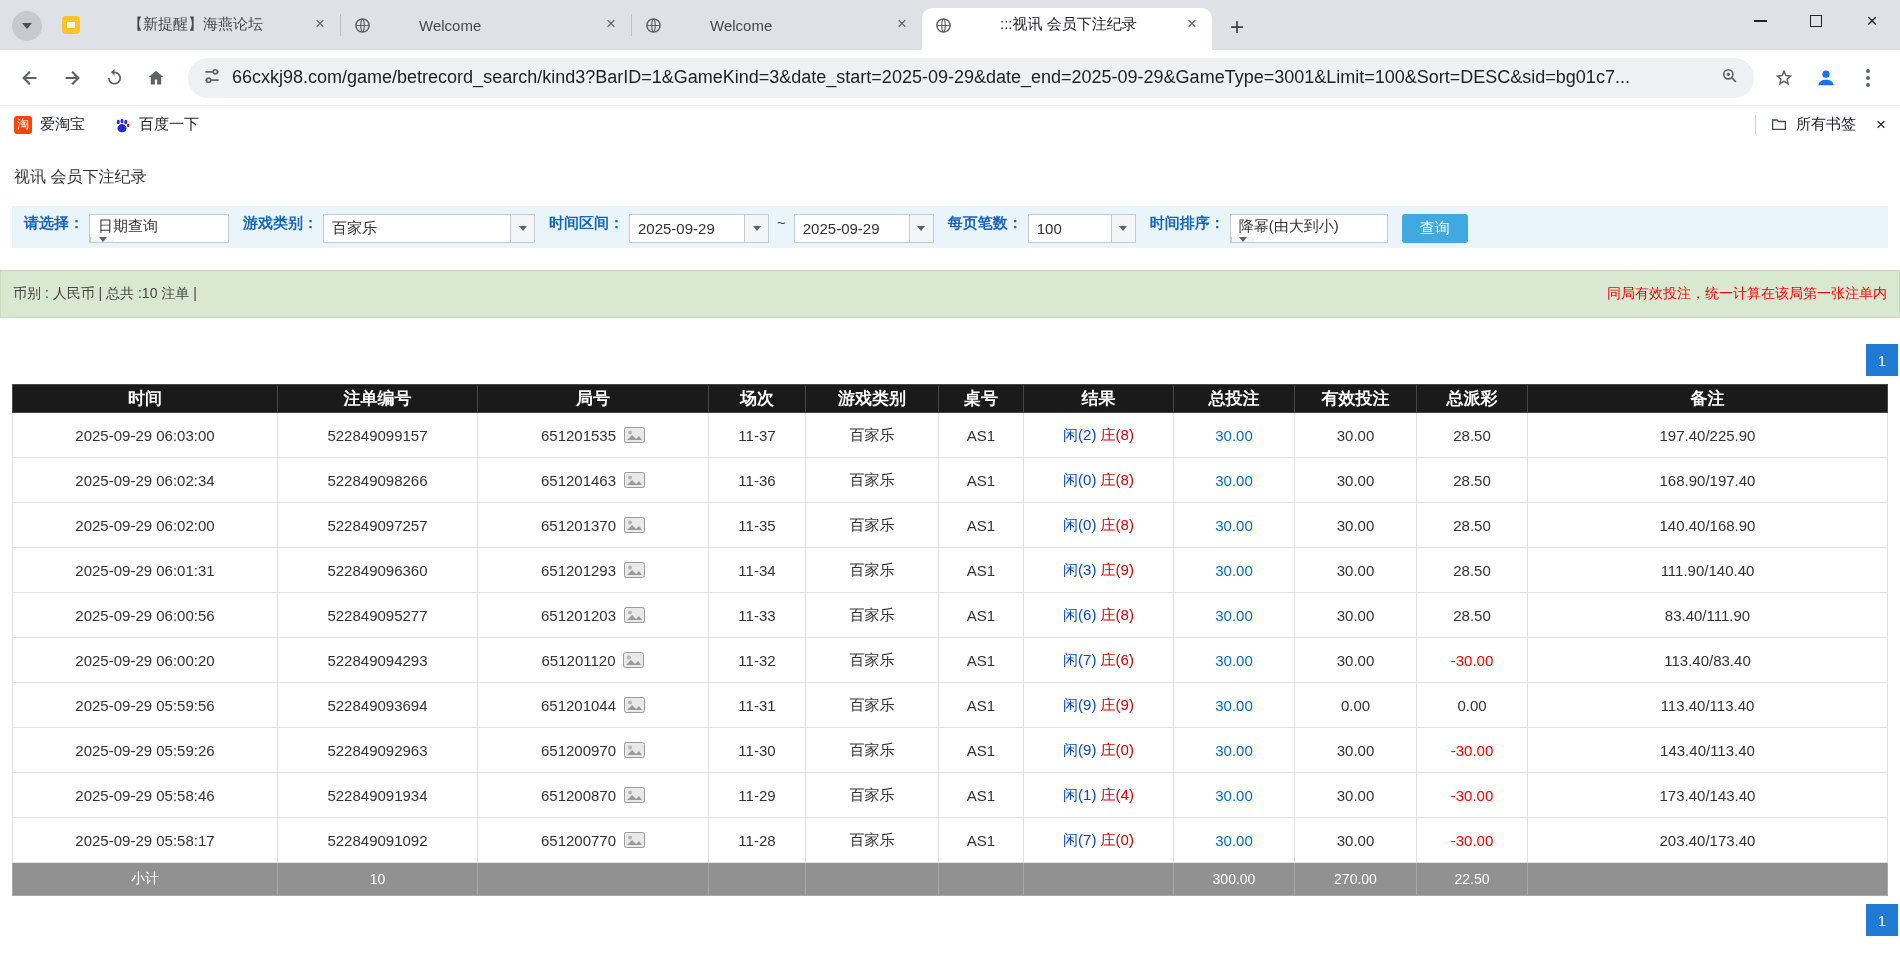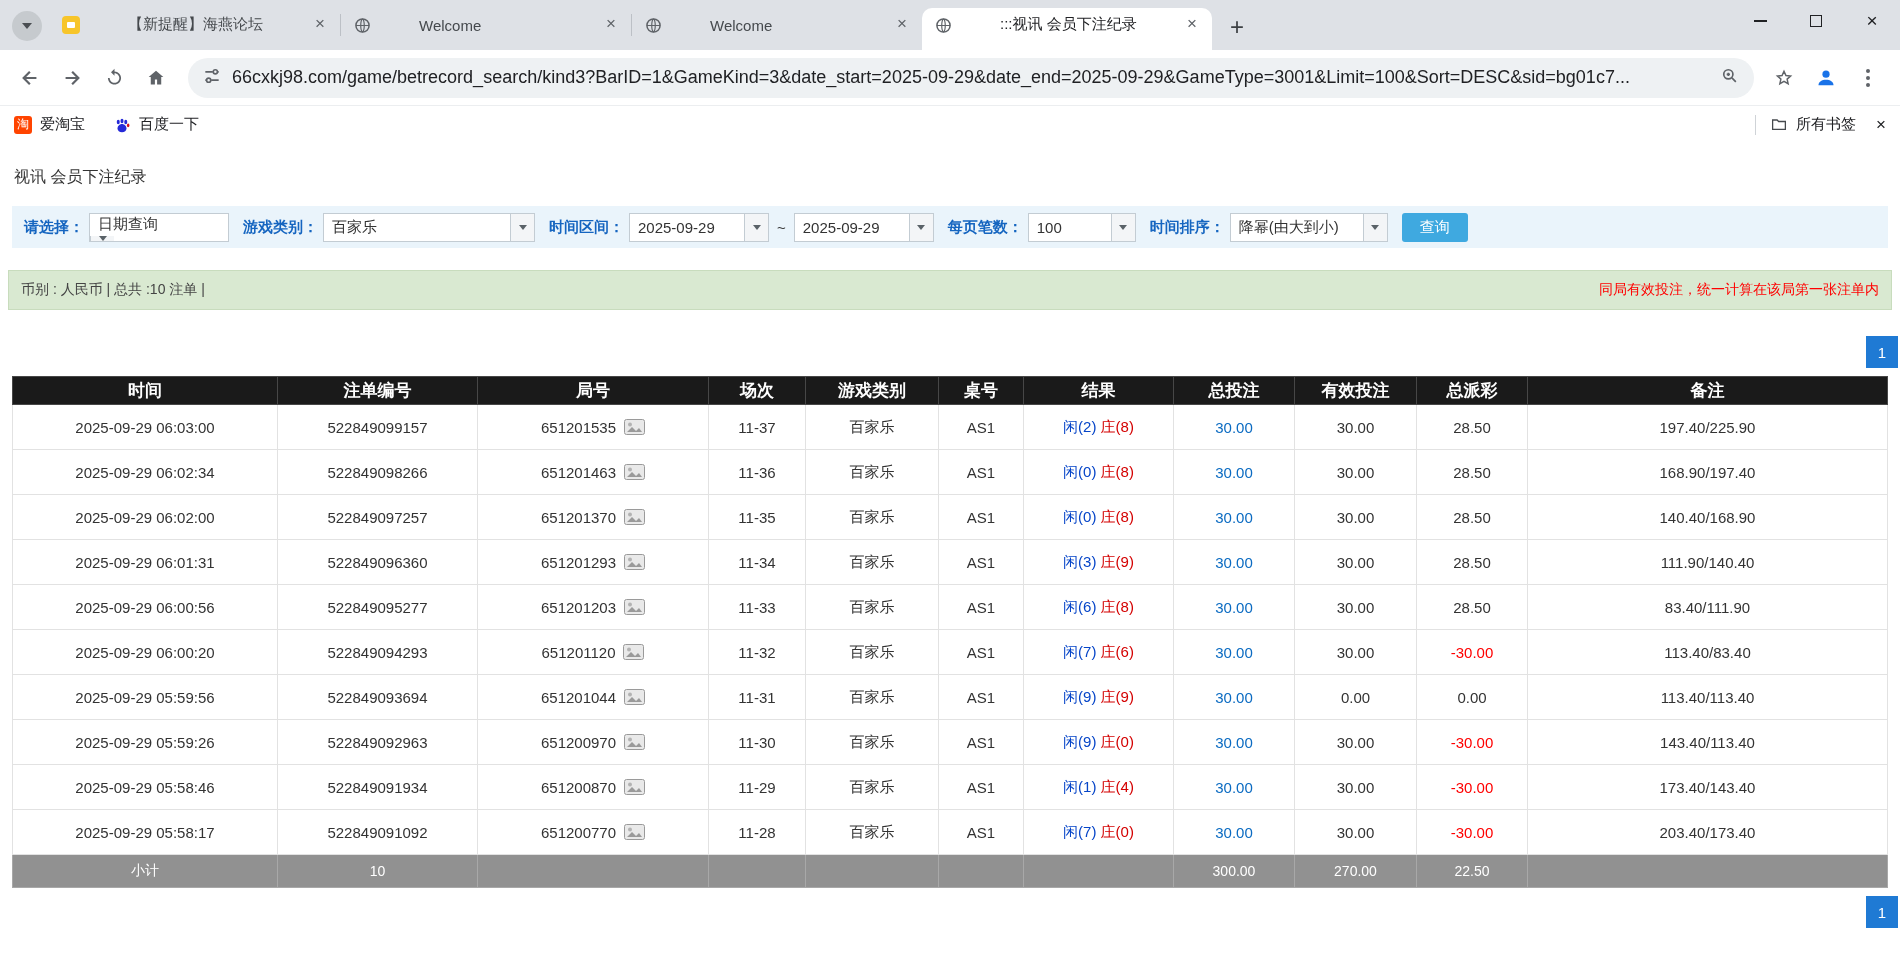--- a/index.html
+++ b/index.html
@@ -44,33 +44,33 @@
   .bm-item.all { margin-right:10px; }
   .bm-icon { width:18px; height:18px; margin-right:8px; flex:none; display:flex; align-items:center; justify-content:center; }
   .taobao { background:#ff4400; color:#fff; border-radius:3px; font-size:12px; }
   .bm-spacer { flex:1; }
   .bm-sep { width:1px; height:20px; background:#cfd3d7; margin-right:14px; flex:none; }
   .bm-close { font-size:17px; color:#202124; margin-left:10px; cursor:pointer; }
 
   
   .page-title { font-size:16px; font-weight:400; color:#333; margin:24px 0 18px 14px; }
 
-  .filter-bar { margin:0 12px; background:#eaf4fb; height:42px; display:flex; align-items:center; padding:0 8px; font-size:15px; }
+  .filter-bar { margin:0 12px; background:#eaf4fb; height:42px; display:flex; align-items:flex-start; padding:8px 8px; font-size:15px; }
   .f-label { color:#1565c0; font-weight:700; margin:0 5px 0 14px; white-space:nowrap; }
   .f-label.first { margin-left:4px; }
   .combo { display:flex; align-items:stretch; background:#fff; border:1px solid #c3ccd3; height:29px; flex:none; }
   .combo .val { flex:1; display:flex; align-items:center; padding:0 8px; color:#333; overflow:hidden; white-space:nowrap; }
   .combo .dd { width:24px; border-left:1px solid #c3ccd3; background:#f3f5f7; display:flex; align-items:center; justify-content:center; cursor:pointer; }
   .tri { width:0; height:0; border-left:4px solid transparent; border-right:4px solid transparent; border-top:5px solid #5a6268; }
-  .w-query { width:140px;flex-direction:column; } .w-game { width:212px; } .w-date { width:140px; } .w-per { width:108px; } .w-sort { width:158px; }
+  .w-query { width:140px;flex-direction:column; } .w-game { width:212px; } .w-date { width:140px; } .w-per { width:108px; } .w-sort { width:158px;flex-direction:column; }
   .tilde { margin:0 8px; color:#333; }
   .query-btn { background:#3fa9e0; color:#fff; border:none; height:29px; padding:0 18px; margin-left:14px;
     font-size:15px; border-radius:3px; cursor:pointer; font-family:inherit; }
 
-  .info-bar { margin:22px 8px 0; background:#d9e9d1; border:1px solid #c8dcbd; height:40px; display:flex;
+  .info-bar { margin:22px 0 0; background:#d9e9d1; border:1px solid #c8dcbd; height:48px; display:flex;
     align-items:center; justify-content:space-between; padding:0 12px; }
   .info-left { color:#444; font-size:14px; }
   .info-right { color:#f00; font-size:14px; }
 
   .pagination { display:flex; justify-content:flex-end; padding-right:2px; }
   .pagination.top { margin:26px 0 8px; }
   .pagination.bottom { margin-top:8px; }
   .page-btn { min-width:32px; height:32px; background:#1f7ad4; color:#fff; display:flex; align-items:center;
     justify-content:center; font-size:15px; cursor:pointer; }
 

